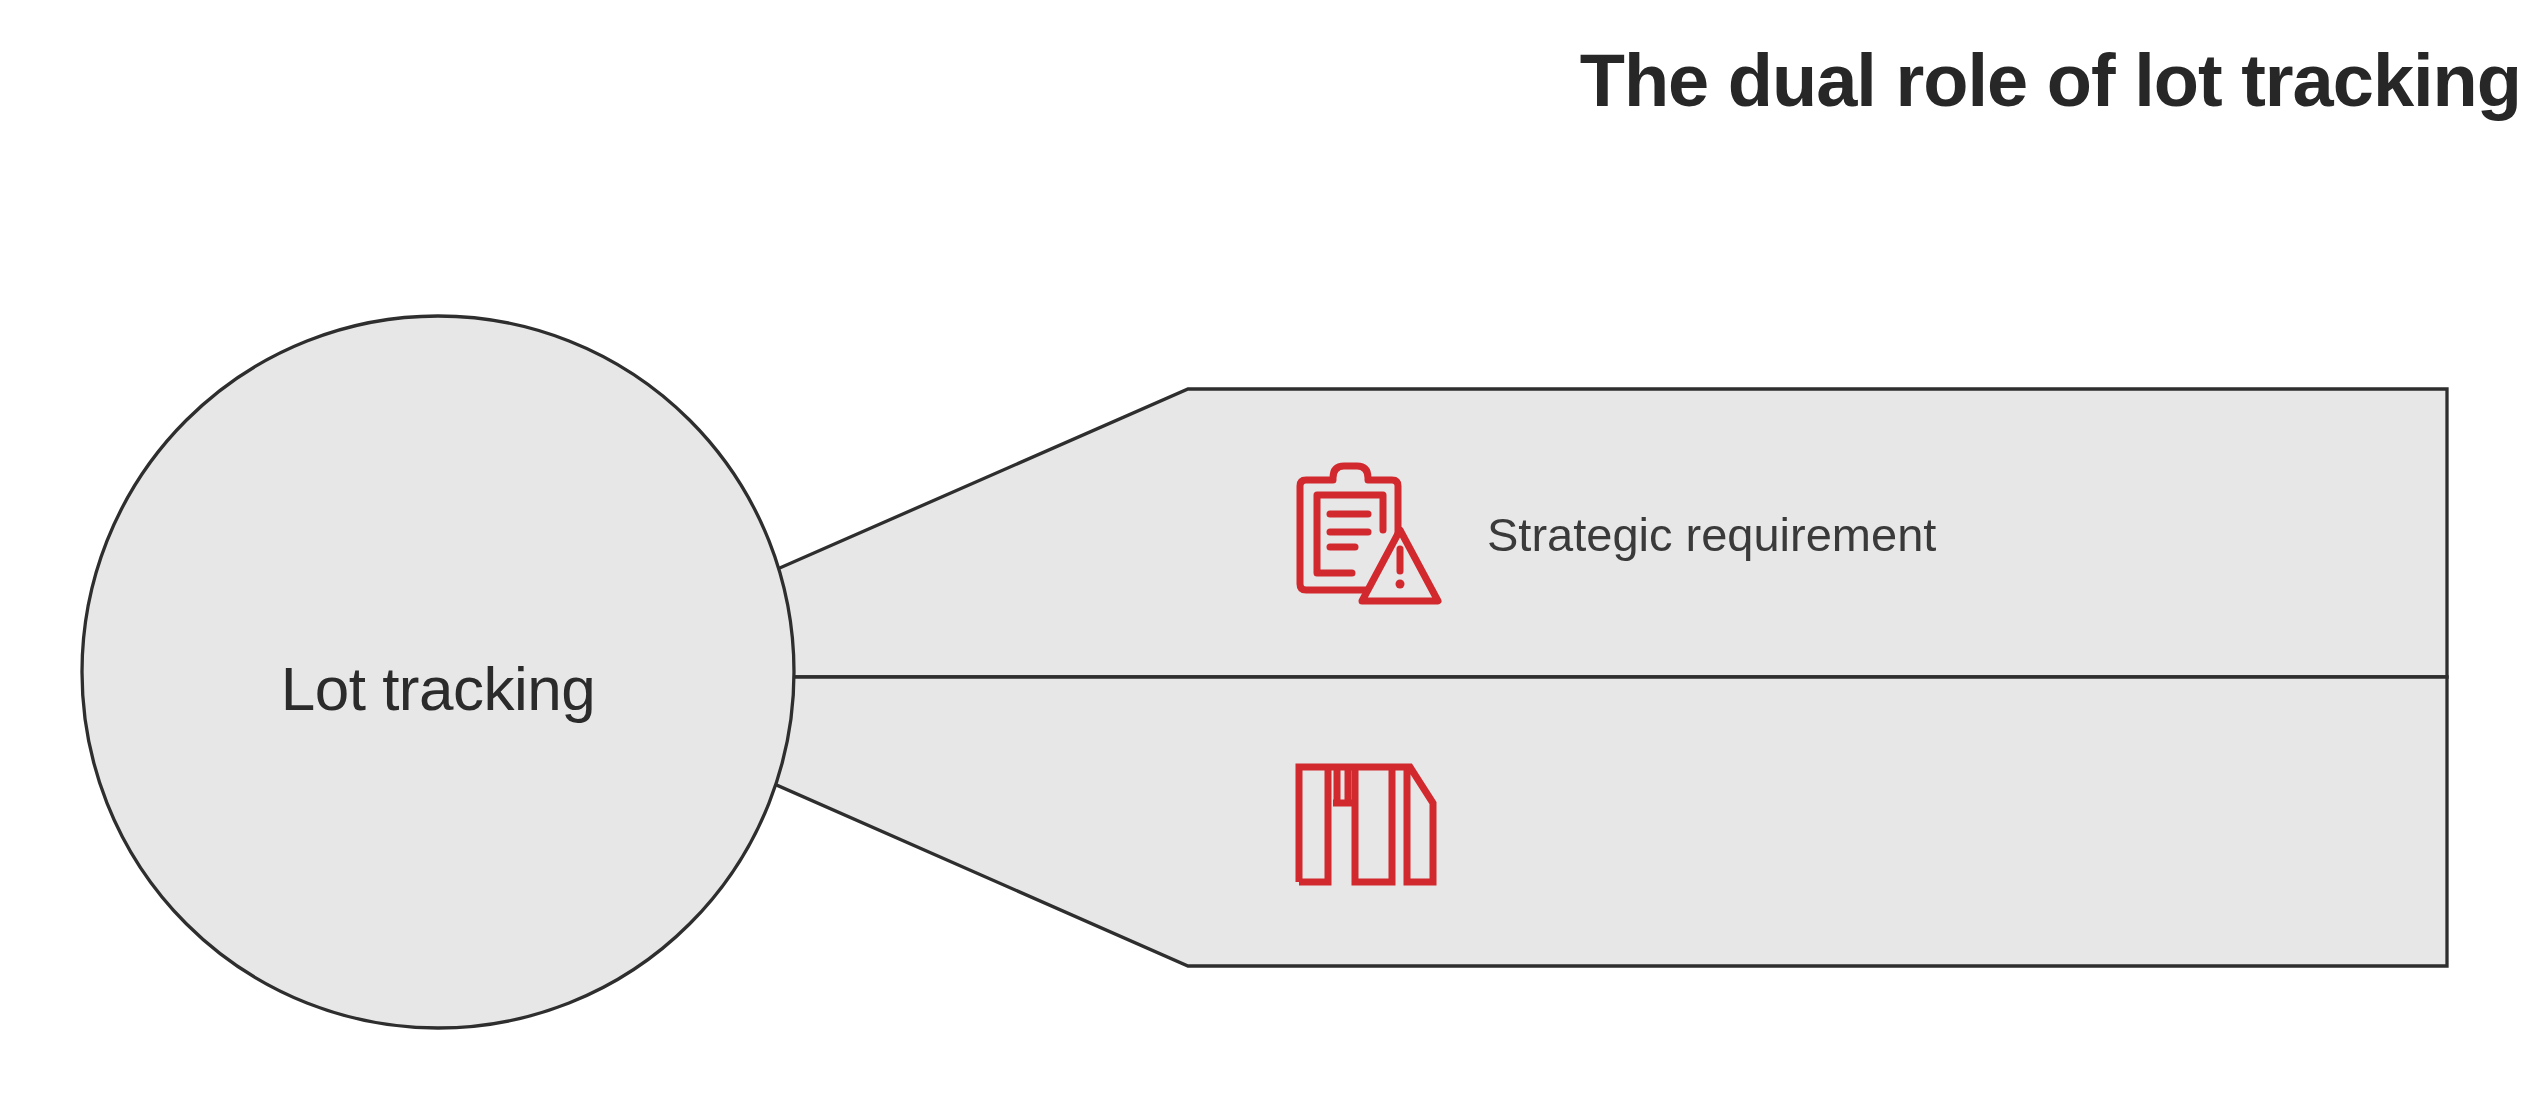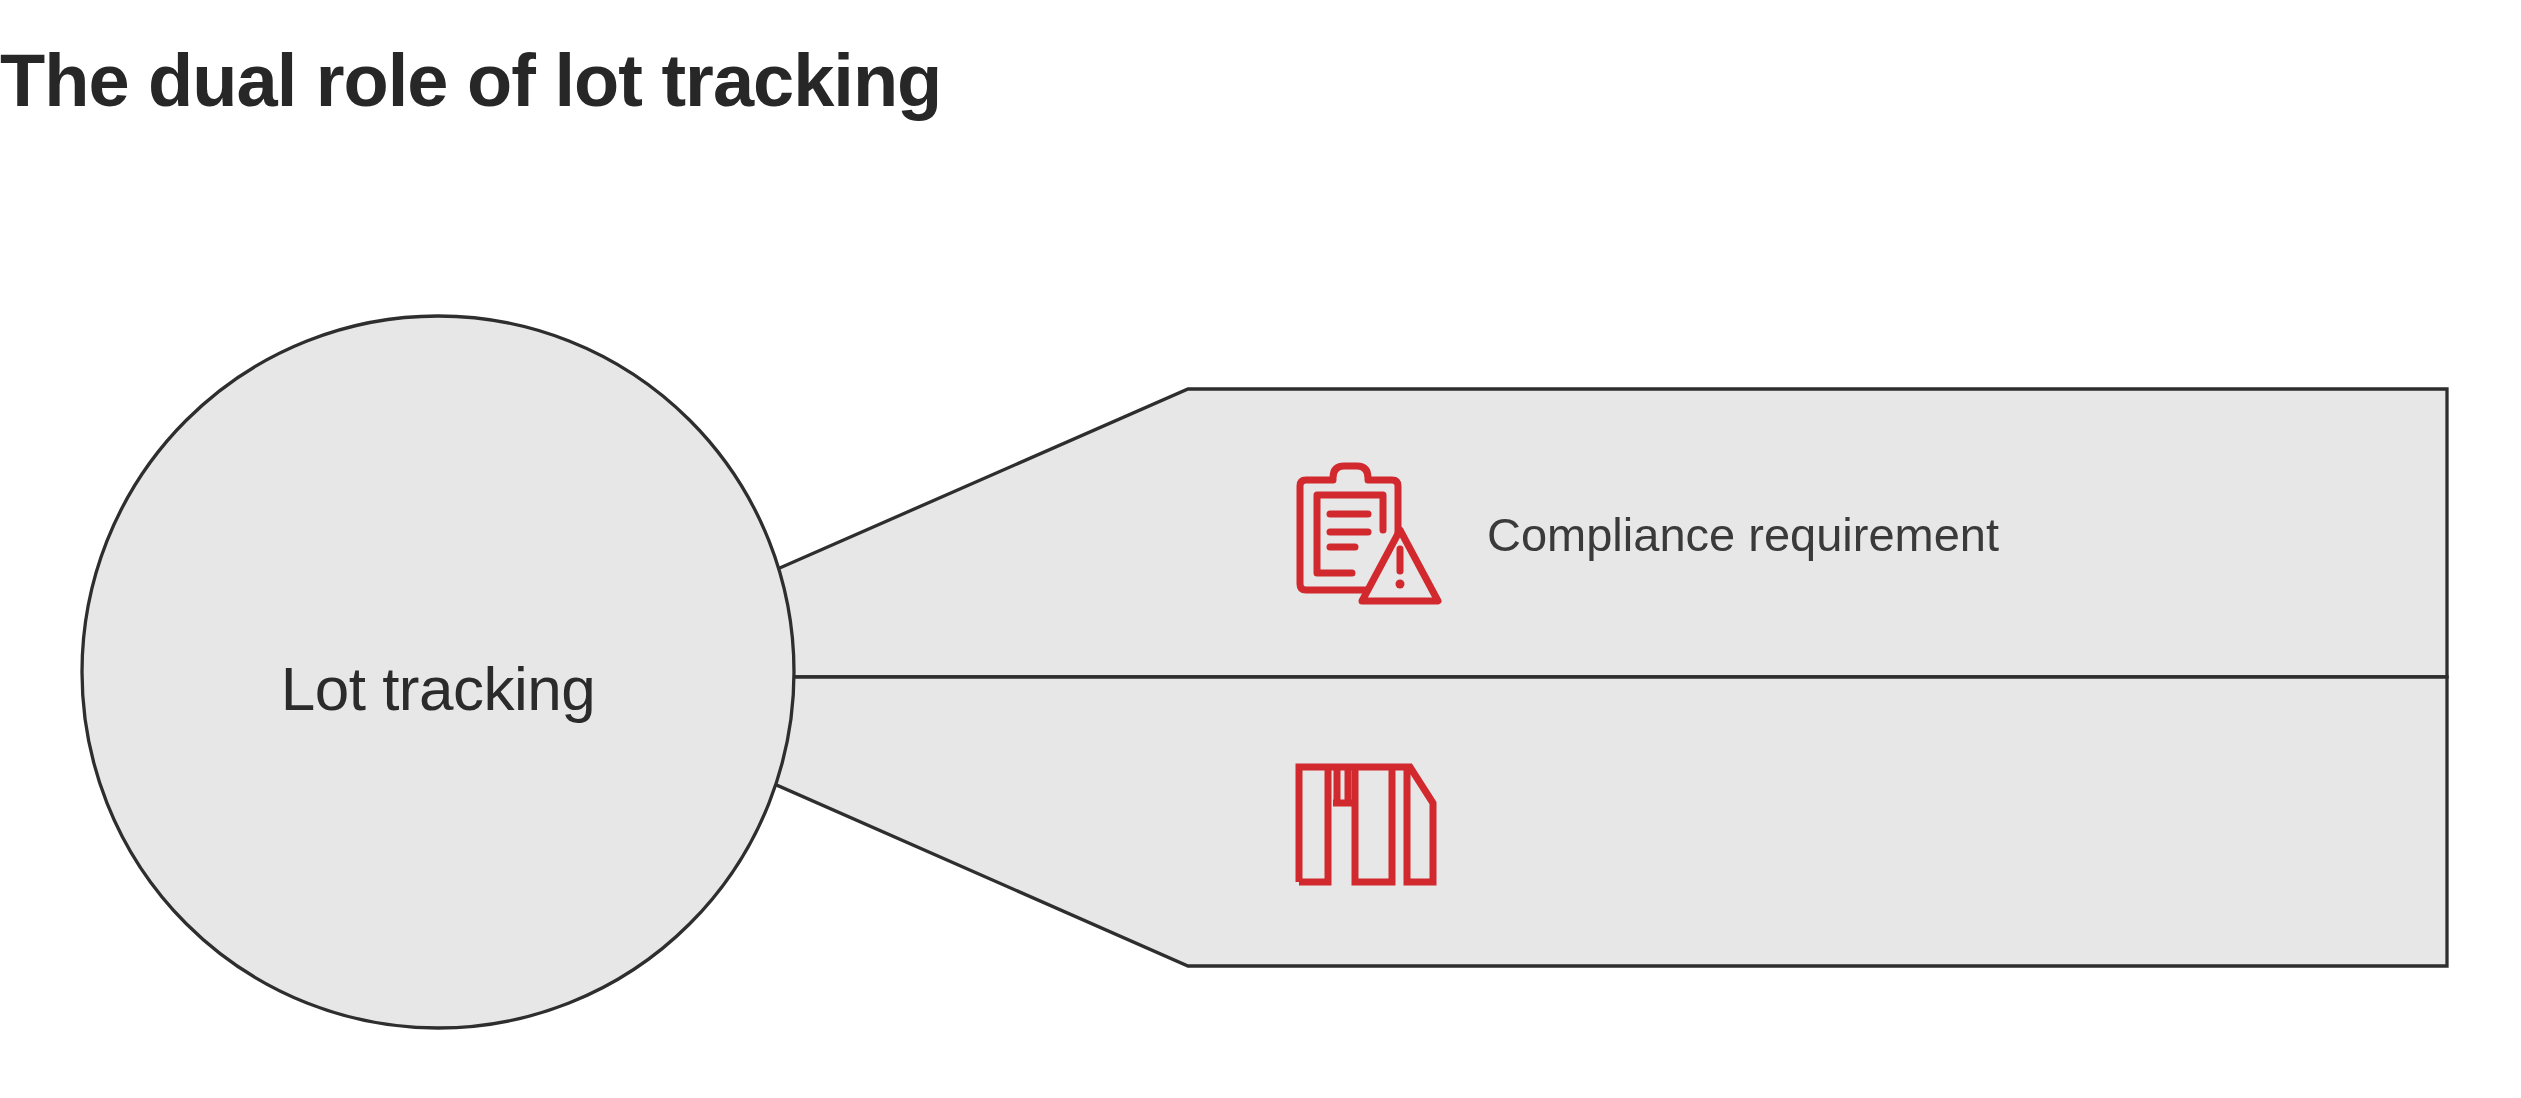--- a/index.html
+++ b/index.html
@@ -5,21 +5,21 @@
   html,body{margin:0;padding:0;background:#ffffff;}
   .canvas{
     position:relative;
     width:2521px;height:1098px;
     background:#ffffff;
     overflow:hidden;
     font-family:"Liberation Sans","DejaVu Sans",sans-serif;
   }
   .title{
     position:absolute;top:38px;left:0;width:2521px;
-    text-align:left;
+    text-align:right;
     font-size:74px;font-weight:600;line-height:1.15;
     color:#272727;letter-spacing:-1px;
   }
   .shapes{position:absolute;left:0;top:0;width:2521px;height:1098px;}
   .hub-label{
     position:absolute;left:138px;top:648px;width:600px;height:80px;
     display:flex;align-items:center;justify-content:center;
     font-size:62px;font-weight:400;color:#2b2b2b;letter-spacing:-0.5px;
   }
   .branch-label{
@@ -58,21 +58,21 @@
       <line x1="50" y1="69" x2="88" y2="69"></line>
       <line x1="50" y1="87" x2="88" y2="87"></line>
       <line x1="50" y1="102" x2="75" y2="102"></line>
     </g>
 
     <path d="M120,85 L158,156 H82 Z" fill="#e7e7e7" stroke="#d2292e" stroke-width="7" stroke-linejoin="round"></path>
     <line x1="120" y1="104" x2="120" y2="126" stroke="#d2292e" stroke-width="7" stroke-linecap="round"></line>
     <circle cx="120" cy="139" r="4.5" fill="#d2292e"></circle>
   </svg>
 
-  <div class="branch-label row1">Compliance requirement</div>
+  <div class="branch-label row1">Strategic requirement</div>
 
   <svg class="icon icon-books" width="146" height="126" viewBox="8 12 146 126">
     <g fill="none" stroke="#d2292e" stroke-width="7" stroke-linecap="butt" stroke-linejoin="miter">
 
       <path d="M14,132 V17 H125 L148,53 V132 H122 V17"></path>
 
       <path d="M14,132 H43 V17"></path>
 
       <path d="M52,17 V53 M63,17 V53 M48,53 H68"></path>
 

